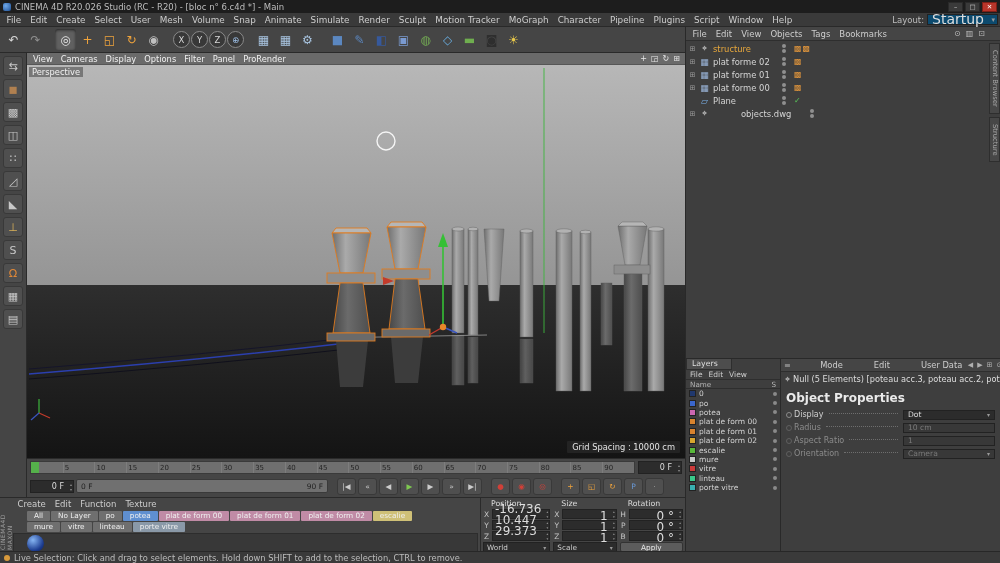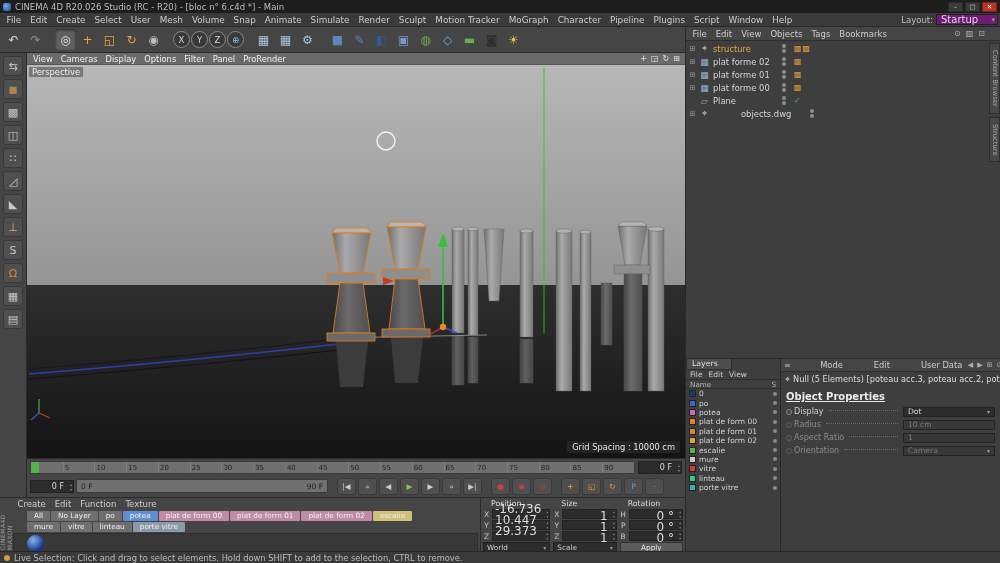--- a/index.html
+++ b/index.html
@@ -17,22 +17,22 @@
           font-size:6.5px;line-height:8px;text-align:center;}
   .winbtn.close{background:#b8352a;border-color:#7d2018;color:#fff;}
 
   
   .menubar{position:absolute;left:0;top:13px;width:1000px;height:14px;background:#3a3a3a;
            border-bottom:1px solid #292929;display:flex;align-items:center;padding:0 2px;}
   .menu-items,.vp-items,.om-menu-items,.layers-menu-items,.attr-menu-items,.mat-menu-items{display:flex;align-items:center;}
   .mitem{padding:0 4.5px;font-size:8.8px;color:#cdcdcd;white-space:nowrap;}
   .spacer{flex:1;}
   .layout-label{font-size:8.5px;color:#bdbdbd;margin-right:3px;}
-  .layout-select{position:relative;height:11px;min-width:62px;background:#701a75;border:1px solid #222;
-                 color:#ddd;font-size:10px;line-height:9px;padding:0 13px 0 4px;}
+  .layout-select{position:relative;height:11px;min-width:62px;background:#0c4a6e;border:1px solid #222;
+                 color:#ddd;font-size:14px;line-height:9px;padding:0 13px 0 4px;text-align:center;}
   .layout-select:after{content:"▾";position:absolute;right:2px;top:1px;font-size:7px;color:#999;}
 
   
   .toolbar{position:absolute;left:0;top:27px;width:685px;height:26px;background:#454545;
            border-bottom:1px solid #2a2a2a;display:flex;align-items:center;padding:0 3px;gap:1px;}
   .ticon{width:21px;height:21px;flex:none;display:flex;align-items:center;justify-content:center;
          font-size:12px;border-radius:3px;}
   .ticon.pressed{background:#606060;box-shadow:inset 0 1px 3px #222;}
   .ticon.axis{width:17px;height:17px;border:1px solid #8a8a8a;border-radius:50%;font-size:8.5px;background:#383838;}
   .ticon.gap{margin-left:8px;}
@@ -155,21 +155,21 @@
   .attr-menu .mitem{font-size:8.3px;padding:0 3.5px;margin-left:24px;}
   .attr-corner{margin-left:auto;display:flex;gap:4px;}
   .attr-corner .vcicon{font-size:7px;color:#b0b0b0;}
   .attr-header{height:14px;display:flex;align-items:center;gap:3px;padding:0 4px;white-space:nowrap;overflow:hidden;}
   .attr-header .aicon{font-size:9px;color:#d8d8d8;flex:none;}
   .attr-header .atext{font-size:8.2px;color:#ddd;}
   .attr-tabs{display:flex;gap:2px;padding:1px 4px 2px;}
   .attr-tab{height:11px;background:#585858;border:1px solid #2e2e2e;border-radius:2px;color:#ddd;
             font-size:7.8px;line-height:9px;padding:0 7px;}
   .attr-tab.active{background:#3e6ca8;border-color:#2a4a78;color:#fff;}
-  .attr-section{font-size:10px;font-weight:bold;color:#eaeaea;padding:5px 5px 3px;text-decoration:underline;}
+  .attr-section{font-size:12px;font-weight:bold;color:#eaeaea;padding:5px 5px 3px;}
   .attr-row{height:13px;display:flex;align-items:center;padding:0 5px;gap:2px;}
   .adot{width:6px;height:6px;flex:none;border:1px solid #8a8a8a;border-radius:50%;}
   .attr-row .rlabel{font-size:8px;color:#cfcfcf;white-space:nowrap;}
   .attr-row .leader{flex:1;border-bottom:1px dotted #6e6e6e;margin:0 3px 3px;}
   .attr-row .control{width:92px;height:10px;flex:none;background:#2c2c2c;border:1px solid #222;color:#ddd;
                      font-size:7.6px;display:flex;align-items:center;padding:0 4px;}
   .attr-row.dropdown .control:after{content:"▾";margin-left:auto;font-size:6px;color:#999;}
   .attr-row.disabled .control{color:#7a7a7a;background:#383838;}
   .attr-row.disabled .rlabel{color:#8b8b8b;}
   .attr-row.disabled .adot{border-color:#5f5f5f;}

